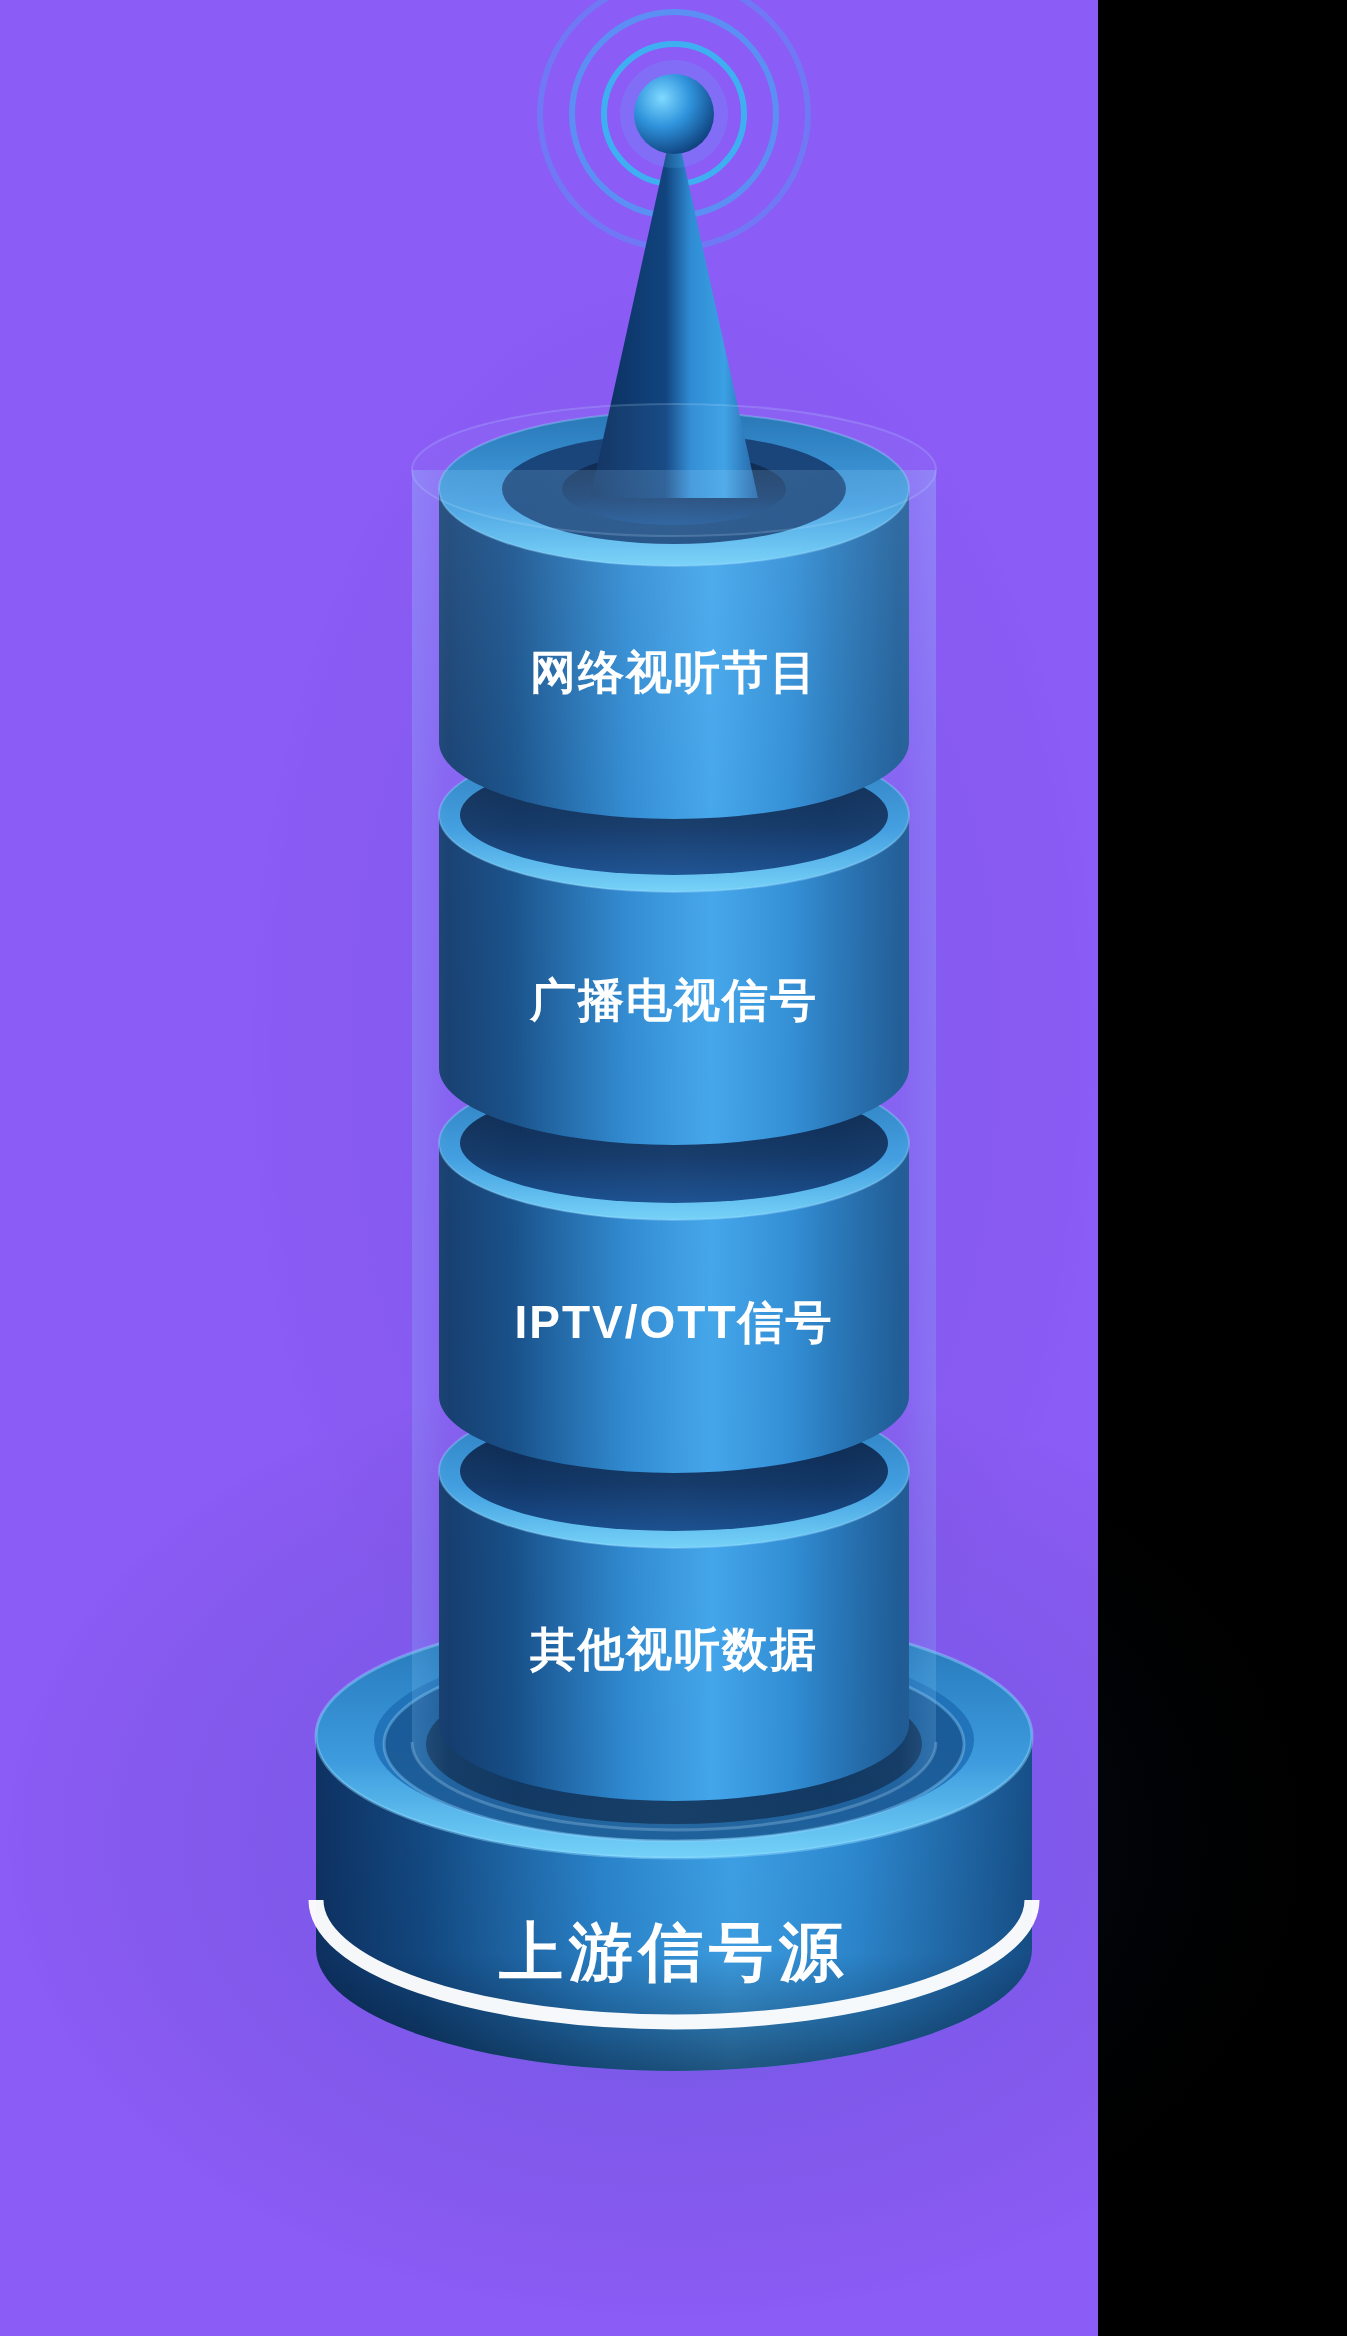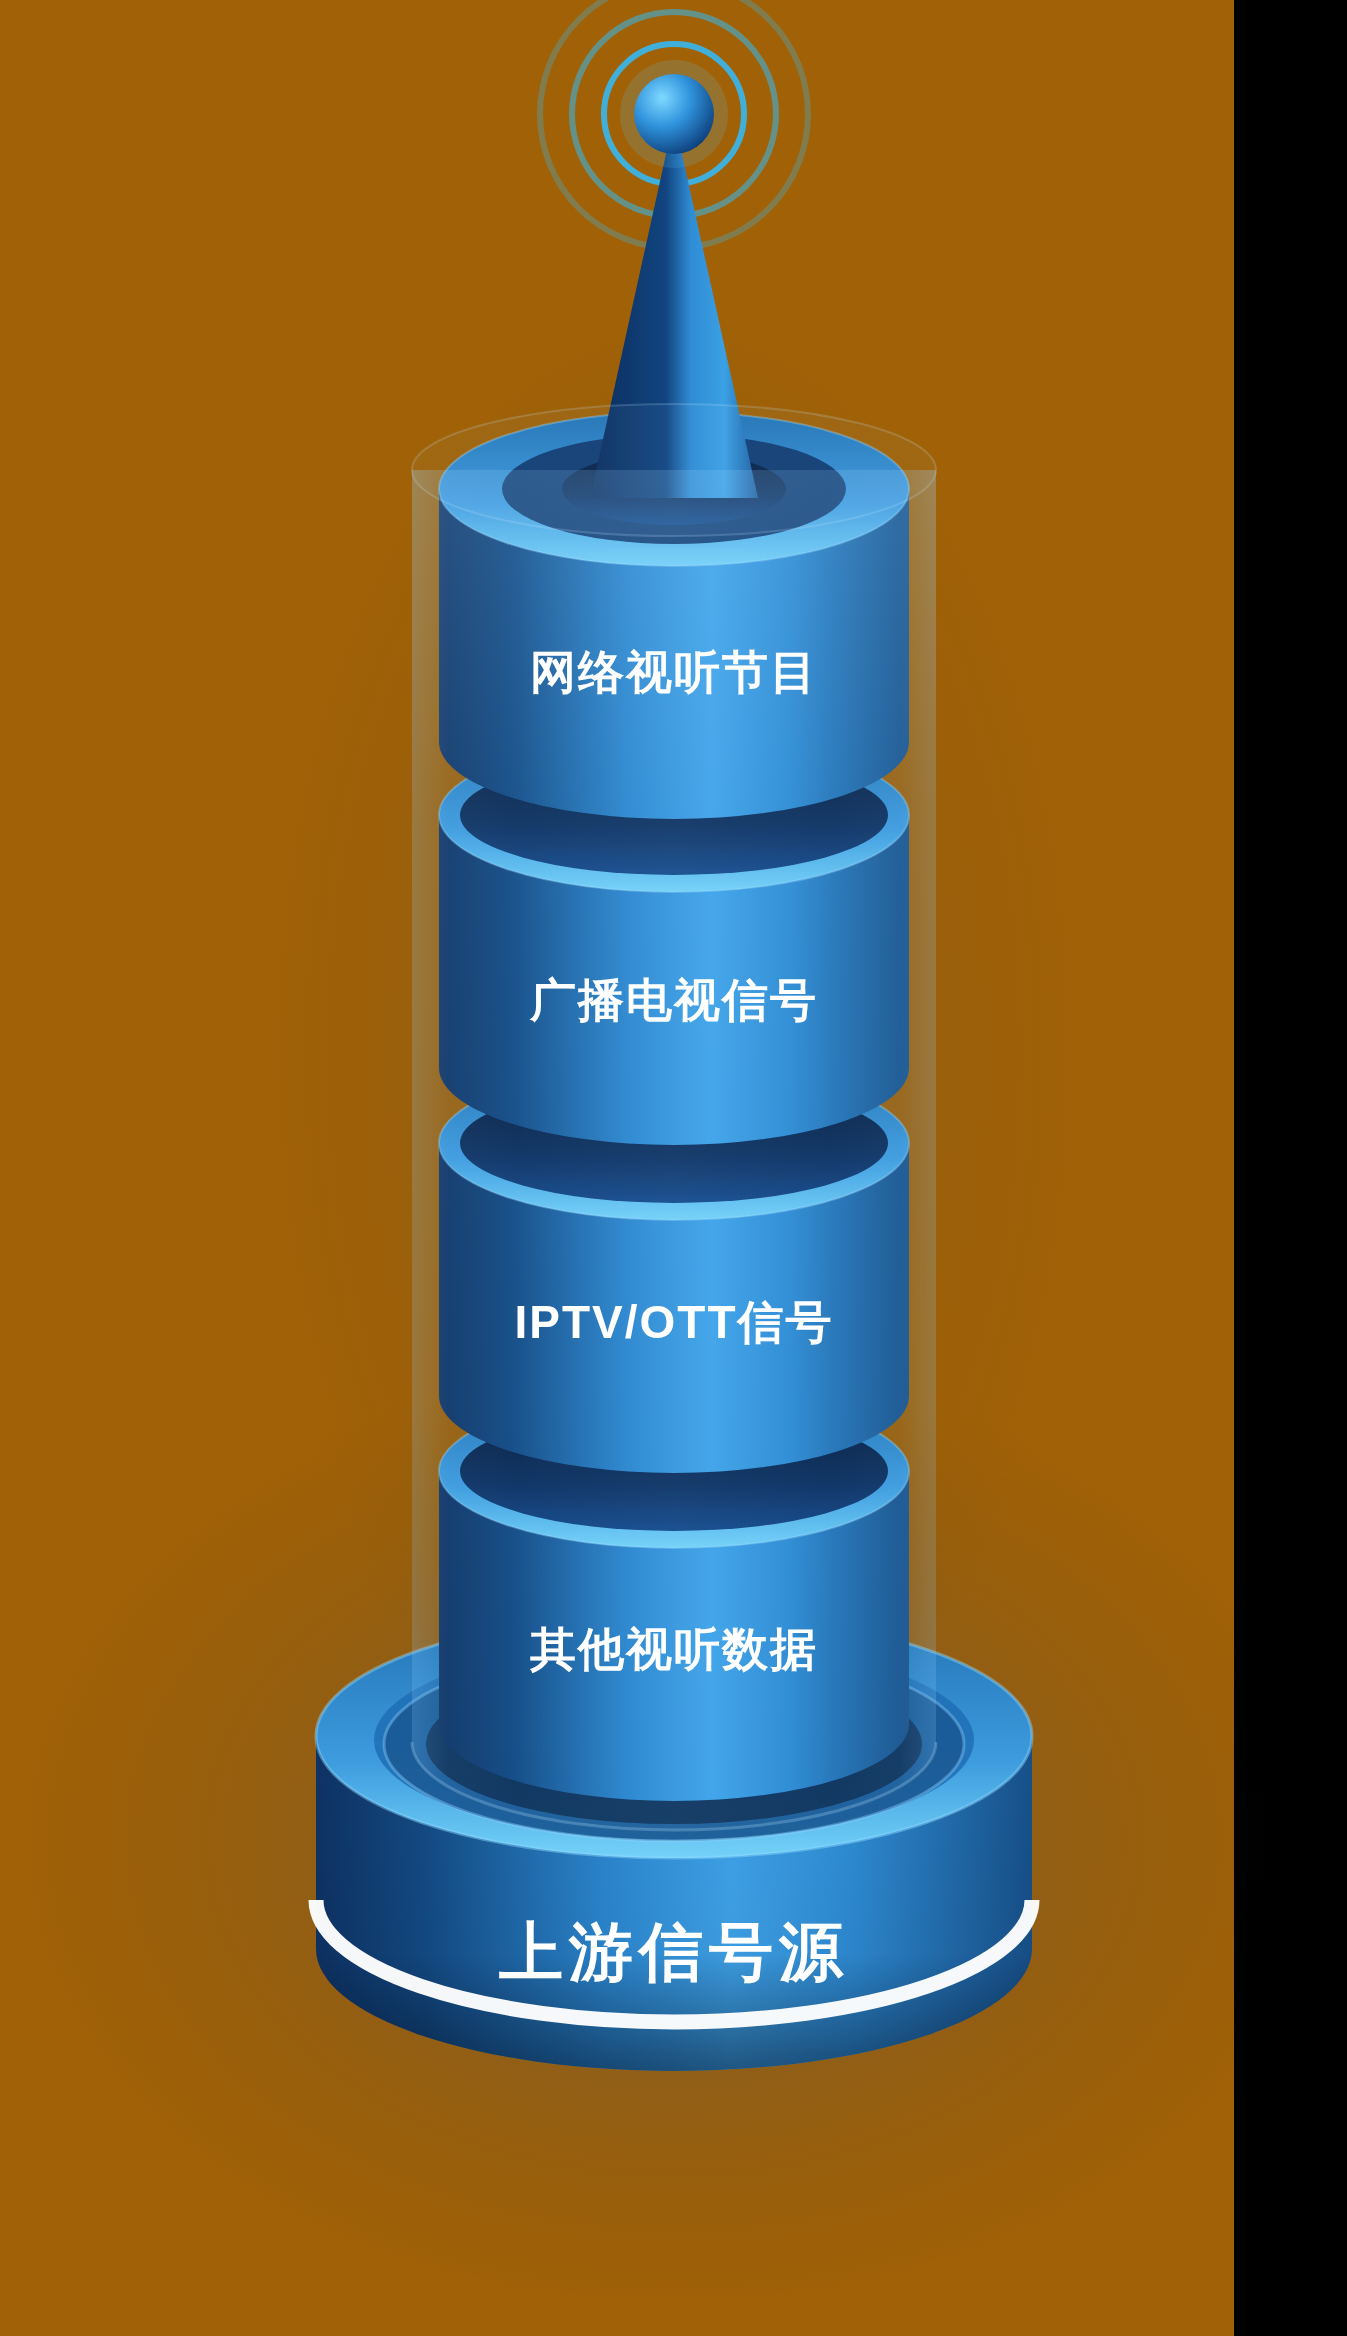--- a/index.html
+++ b/index.html
@@ -6,23 +6,23 @@
     margin:0;
     padding:0;
     background:#000000;
     width:1347px;
     height:2336px;
     overflow:hidden;
     font-family:"Liberation Sans","DejaVu Sans",sans-serif;
   }
   #stage{
     position:relative;
-    width:1234px;
+    width:1098px;
     height:2336px;
-    background:#a16207;
+    background:#8b5cf6;
     text-decoration:underline;
   }
   svg{display:block}
   .seg-label{
     font-family:"Liberation Sans","DejaVu Sans",sans-serif;
     font-weight:bold;
     font-size:46px;
     fill:#FFFFFF;
     text-anchor:middle;
     dominant-baseline:central;

